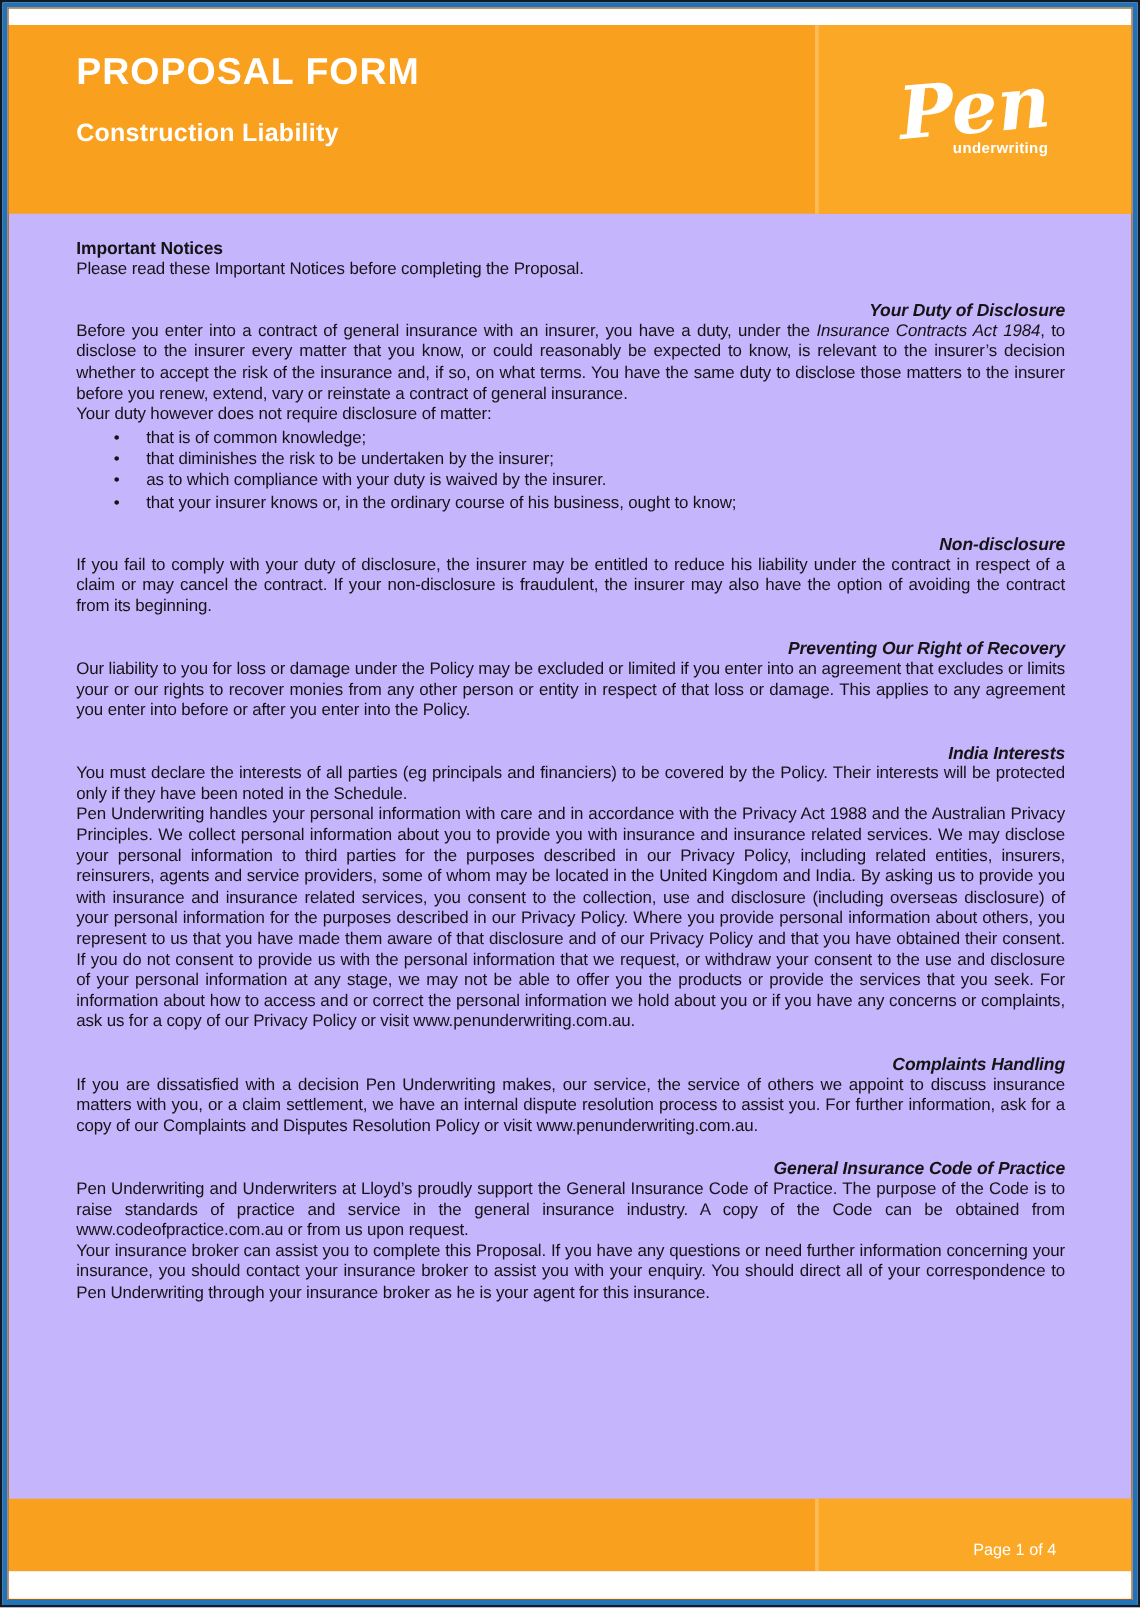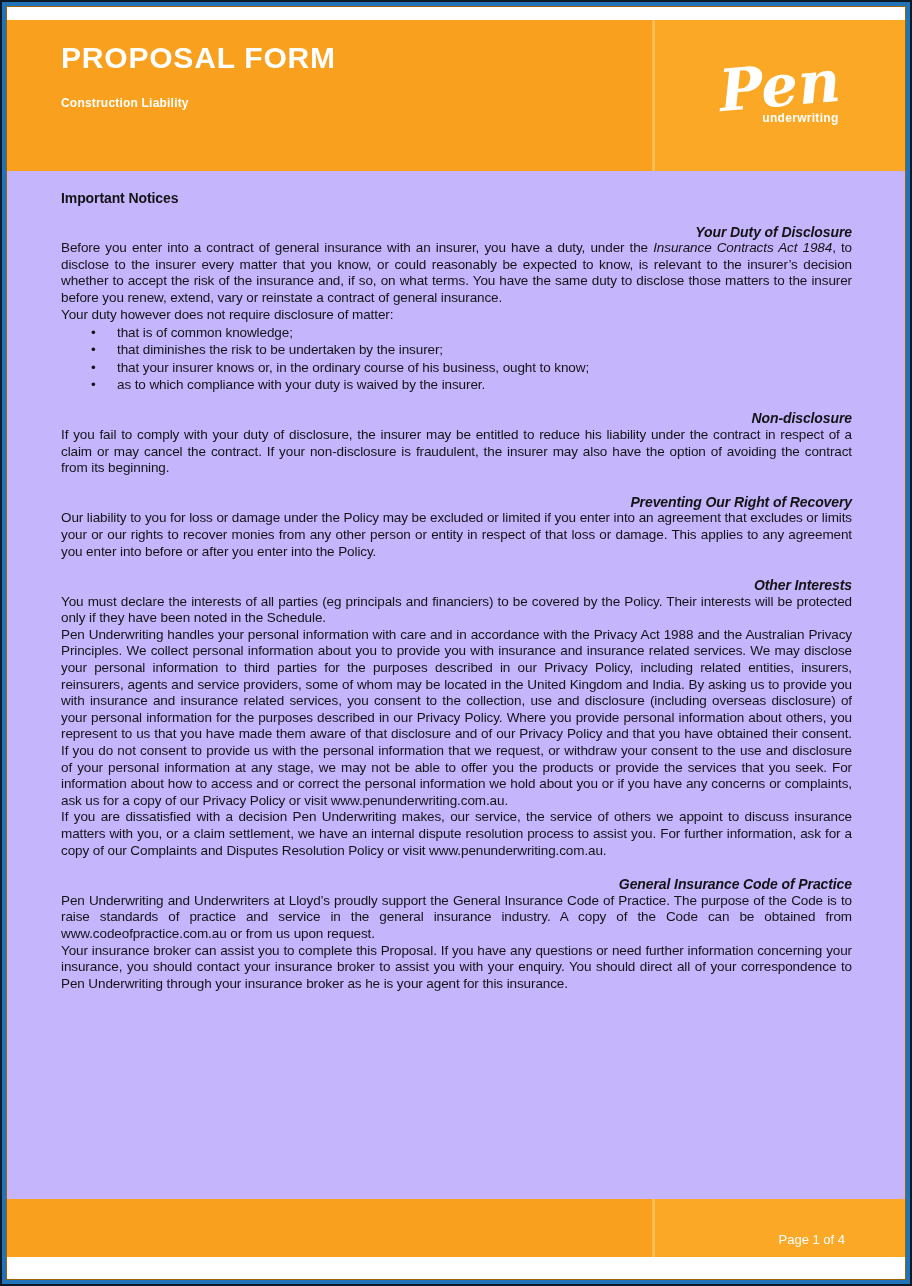--- a/index.html
+++ b/index.html
@@ -31,21 +31,21 @@
     background: #f9a01e;
     display: flex;
     flex-shrink: 0;
   }
   .header-left { flex: 1; padding: 23px 0 0 54px; }
   .header-title {
     color: #ffffff; font-size: 30px; font-weight: bold;
     letter-spacing: 0.8px; line-height: 1;
   }
   .header-subtitle {
-    color: #ffffff; font-size: 12px; font-weight: bold;
+    color: #ffffff; font-size: 20px; font-weight: bold;
     margin-top: 23px; letter-spacing: 0.2px;
   }
   .header-right {
     width: 253px;
     background: #faa826;
     border-left: 3px solid #fbbc55;
     display: flex; align-items: center; justify-content: center;
   }
   .logo { color: #ffffff; padding-bottom: 10px; }
   .logo-script {
@@ -118,42 +118,44 @@
           <div class="logo">
             <span class="logo-script">Pen</span>
             <span class="logo-tagline">underwriting</span>
           </div>
         </div>
       </div>
 
       <div class="content">
 
         <div class="doc-title">Important Notices</div>
+        <p>Please read these Important Notices before completing the Proposal.</p>
 
         <div class="section-heading">Your Duty of Disclosure</div>
         <p><span>Before you enter into a contract of general insurance with an insurer, you have a duty, under the </span><em>Insurance Contracts Act 1984</em><span>, to disclose to the insurer every matter that you know, or could reasonably be expected to know, is relevant to the insurer’s decision whether to accept the risk of the insurance and, if so, on what terms. You have the same duty to disclose those matters to the insurer before you renew, extend, vary or reinstate a contract of general insurance.</span></p>
         <p>Your duty however does not require disclosure of matter:</p>
         <ul class="bullets">
           <li>that is of common knowledge;</li>
           <li>that diminishes the risk to be undertaken by the insurer;</li>
+          <li>as to which compliance with your duty is waived by the insurer.</li>
           <li>that your insurer knows or, in the ordinary course of his business, ought to know;</li>
-          <li>as to which compliance with your duty is waived by the insurer.</li>
         </ul>
 
         <div class="section-heading">Non-disclosure</div>
         <p>If you fail to comply with your duty of disclosure, the insurer may be entitled to reduce his liability under the contract in respect of a claim or may cancel the contract.  If your non-disclosure is fraudulent, the insurer may also have the option of avoiding the contract from its beginning.</p>
 
         <div class="section-heading">Preventing Our Right of Recovery</div>
         <p>Our liability to you for loss or damage under the Policy may be excluded or limited if you enter into an agreement that excludes or limits your or our rights to recover monies from any other person or entity in respect of that loss or damage. This applies to any agreement you enter into before or after you enter into the Policy.</p>
 
-        <div class="section-heading">Other Interests</div>
+        <div class="section-heading">India Interests</div>
         <p>You must declare the interests of all parties (eg principals and financiers) to be covered by the Policy.  Their interests will be protected only if they have been noted in the Schedule.</p>
 
         <p>Pen Underwriting handles your personal information with care and in accordance with the Privacy Act 1988 and the Australian Privacy Principles.  We collect personal information about you to provide you with insurance and insurance related services. We may disclose your personal information to third parties for the purposes described in our Privacy Policy, including related entities, insurers, reinsurers, agents and service providers, some of whom may be located in the United Kingdom and India.  By asking us to provide you with insurance and insurance related services, you consent to the collection, use and disclosure (including overseas disclosure) of your personal information for the purposes described in our Privacy Policy.  Where you provide personal information about others, you represent to us that you have made them aware of that disclosure and of our Privacy Policy and that you have obtained their consent.  If you do not consent to provide us with the personal information that we request, or withdraw your consent to the use and disclosure of your personal information at any stage, we may not be able to offer you the products or provide the services that you seek. For information about how to access and or correct the personal information we hold about you or if you have any concerns or complaints, ask us for a copy of our Privacy Policy or visit www.penunderwriting.com.au.</p>
 
+        <div class="section-heading">Complaints Handling</div>
         <p>If you are dissatisfied with a decision Pen Underwriting makes, our service, the service of others we appoint to discuss insurance matters with you, or a claim settlement, we have an internal dispute resolution process to assist you.  For further information, ask for a copy of our Complaints and Disputes Resolution Policy or visit www.penunderwriting.com.au.</p>
 
         <div class="section-heading">General Insurance Code of Practice</div>
         <p>Pen Underwriting and Underwriters at Lloyd’s proudly support the General Insurance Code of Practice.  The purpose of the Code is to raise standards of practice and service in the general insurance industry.  A copy of the Code can be obtained from www.codeofpractice.com.au or from us upon request.</p>
 
         <p>Your insurance broker can assist you to complete this Proposal.  If you have any questions or need further information concerning your insurance, you should contact your insurance broker to assist you with your enquiry.  You should direct all of your correspondence to Pen Underwriting through your insurance broker as he is your agent for this insurance.</p>
 
       </div>
 
       <div class="footer">

